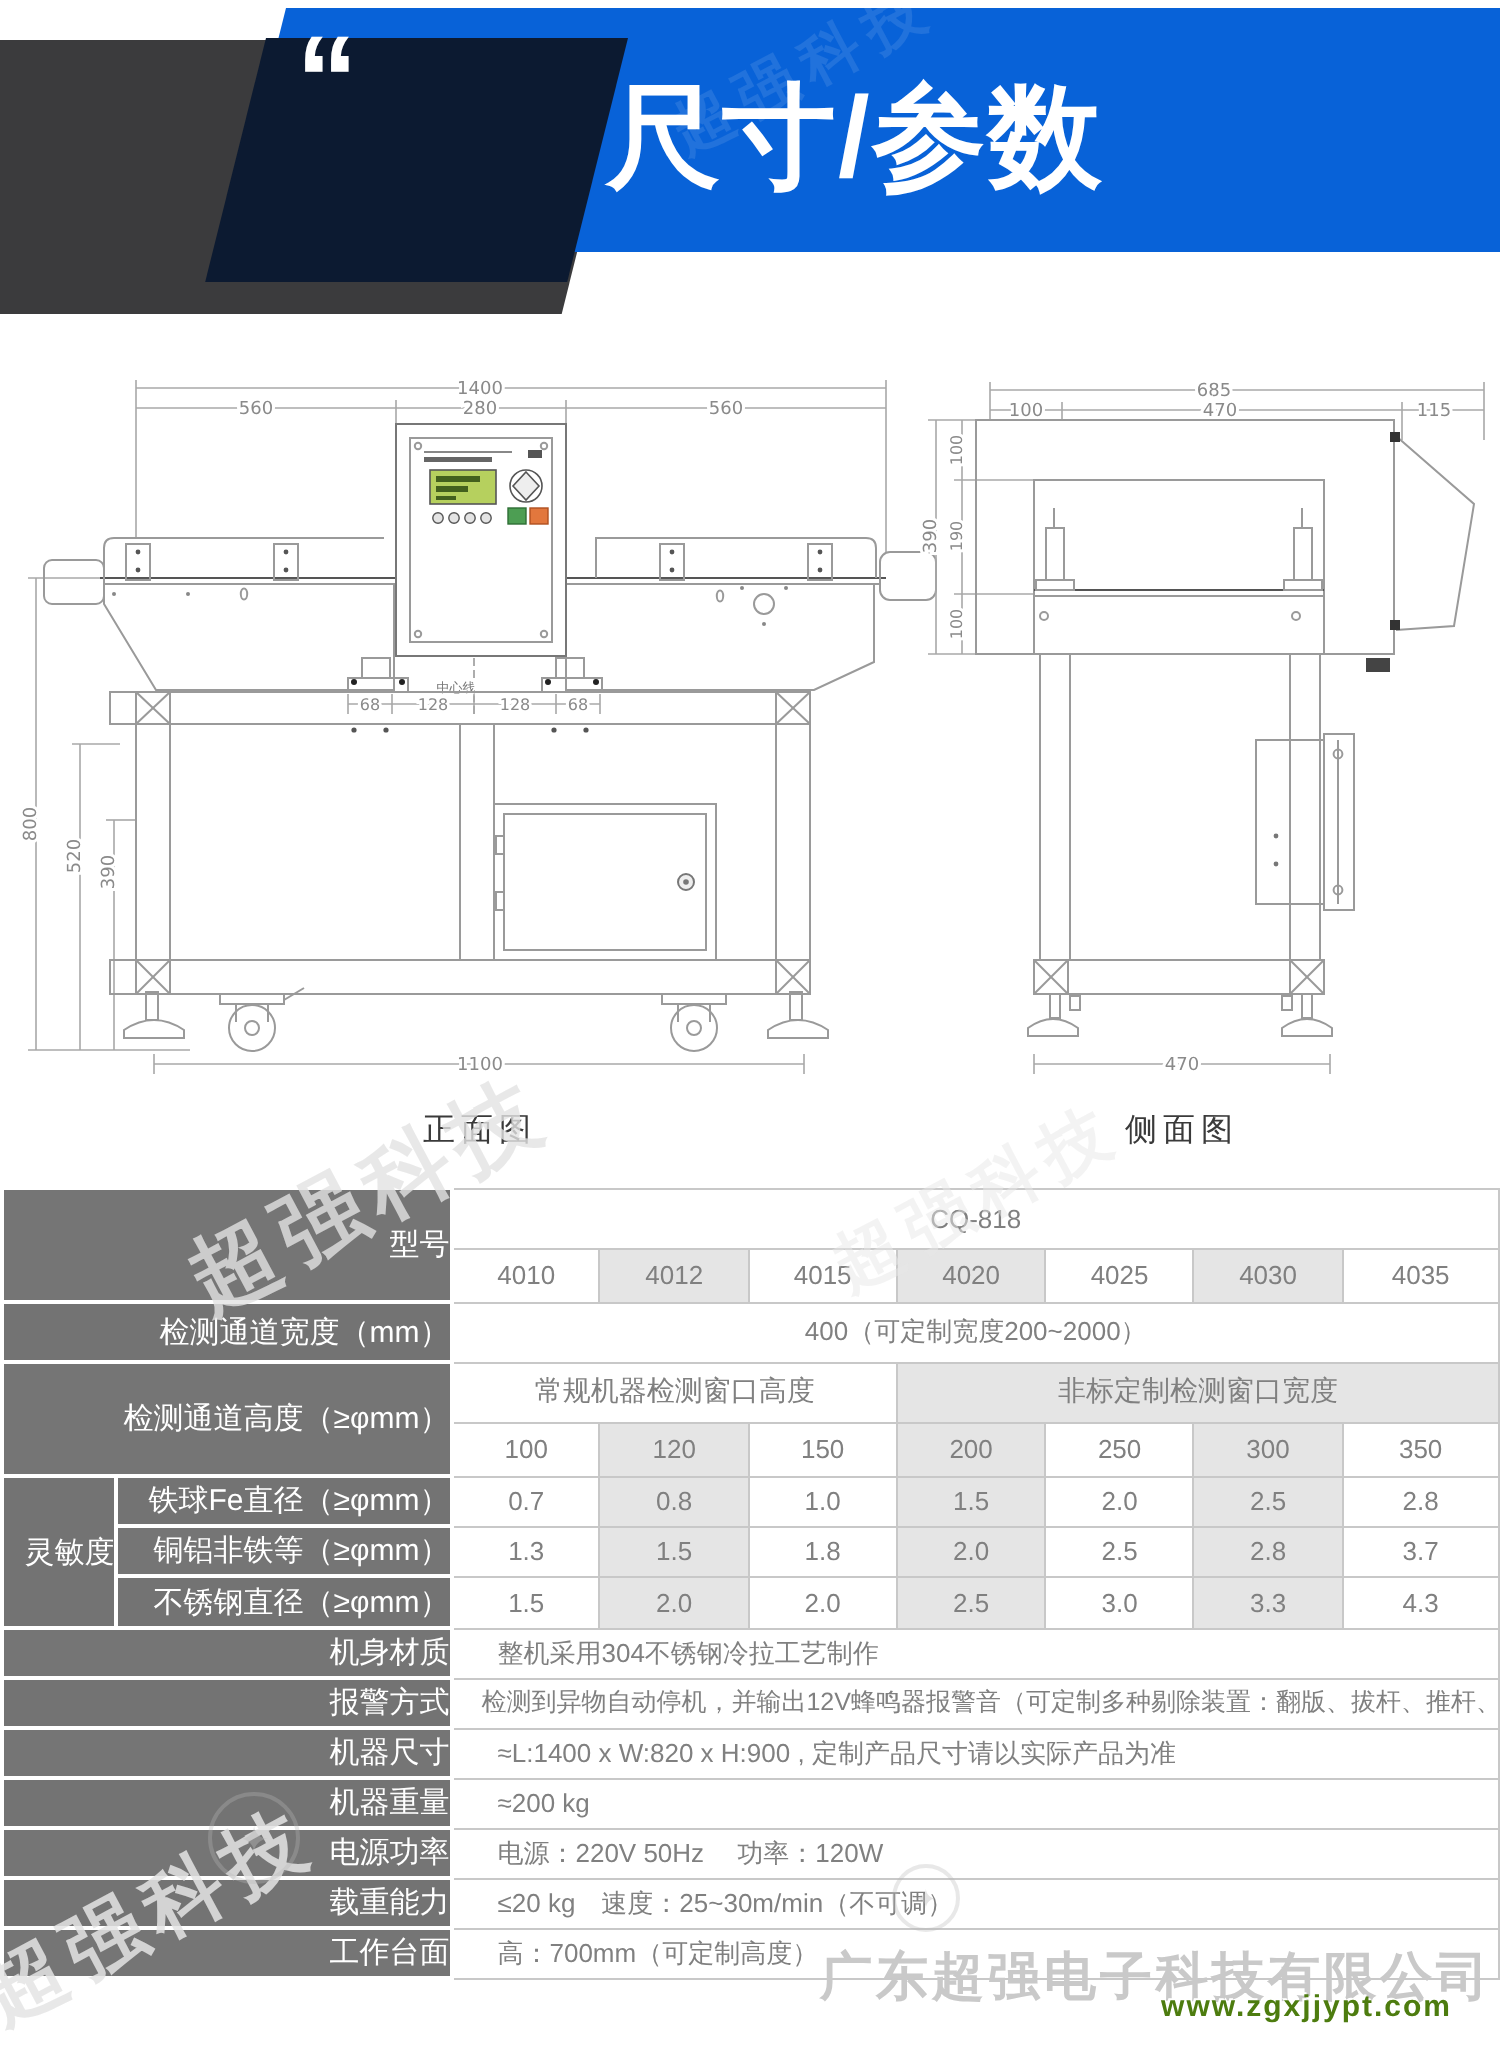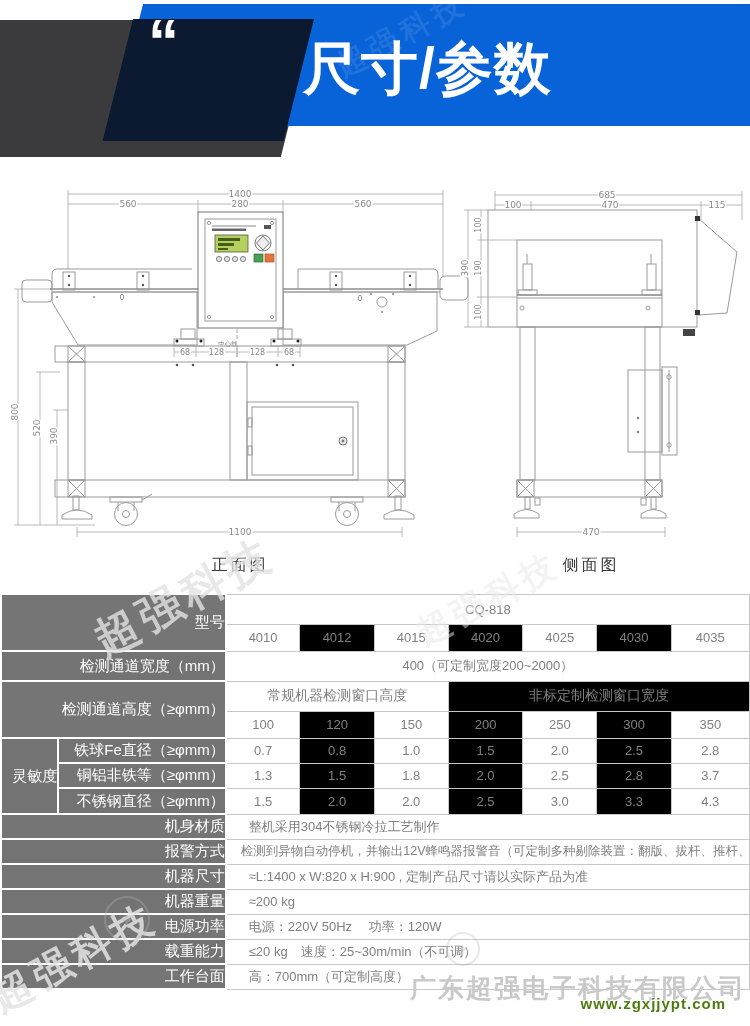--- a/index.html
+++ b/index.html
@@ -40,21 +40,21 @@
   .stamp1 { left:104px; top:896px; width:46px; height:46px; font-size:18px; line-height:44px; }
   .stamp2 { left:446px; top:932px; width:34px; height:34px; font-size:13px; line-height:32px; }
 
   
   table.spec { position:absolute; left:0; top:593px; width:750px; border-collapse:collapse; table-layout:fixed; }
   table.spec td { overflow:hidden; white-space:nowrap; }
   td.hd { color:#fff; font-size:15px; text-align:right; border:2px solid #fff; }
   td.dkc { background:#757575; }
   td.ltc { background:#737373;margin-left:38px; }
   td.d { color:#808080; font-size:13px; text-align:center; background:#fff; border:1px solid #c8c8c8; }
-  td.alt { background:#000000; }
+  td.alt { background:#e5e5e5; }
   td.lft { text-align:left; padding-left:22px; white-space:nowrap;margin-left:47px; }
   td.hcell { font-size:14px; }
   tr.h30{height:30px} tr.h27{height:27px} tr.h26{height:26px} tr.h25{height:25px}
 
   
   .company { position:absolute; right:4px; top:971px; font-size:26px; color:#c9c9c9; letter-spacing:2px; font-weight:700; z-index:3; }
   .website { position:absolute; right:24px; top:995px; font-size:15px; color:#4d7c0f; font-weight:700; letter-spacing:1px; z-index:5; text-shadow:1px 1px 0 #fff,-1px -1px 0 #fff; }
   .store { position:absolute; right:0px; top:1002px; font-size:20px; color:#cccccc; letter-spacing:1px; z-index:4; }
 </style>
 </head>

